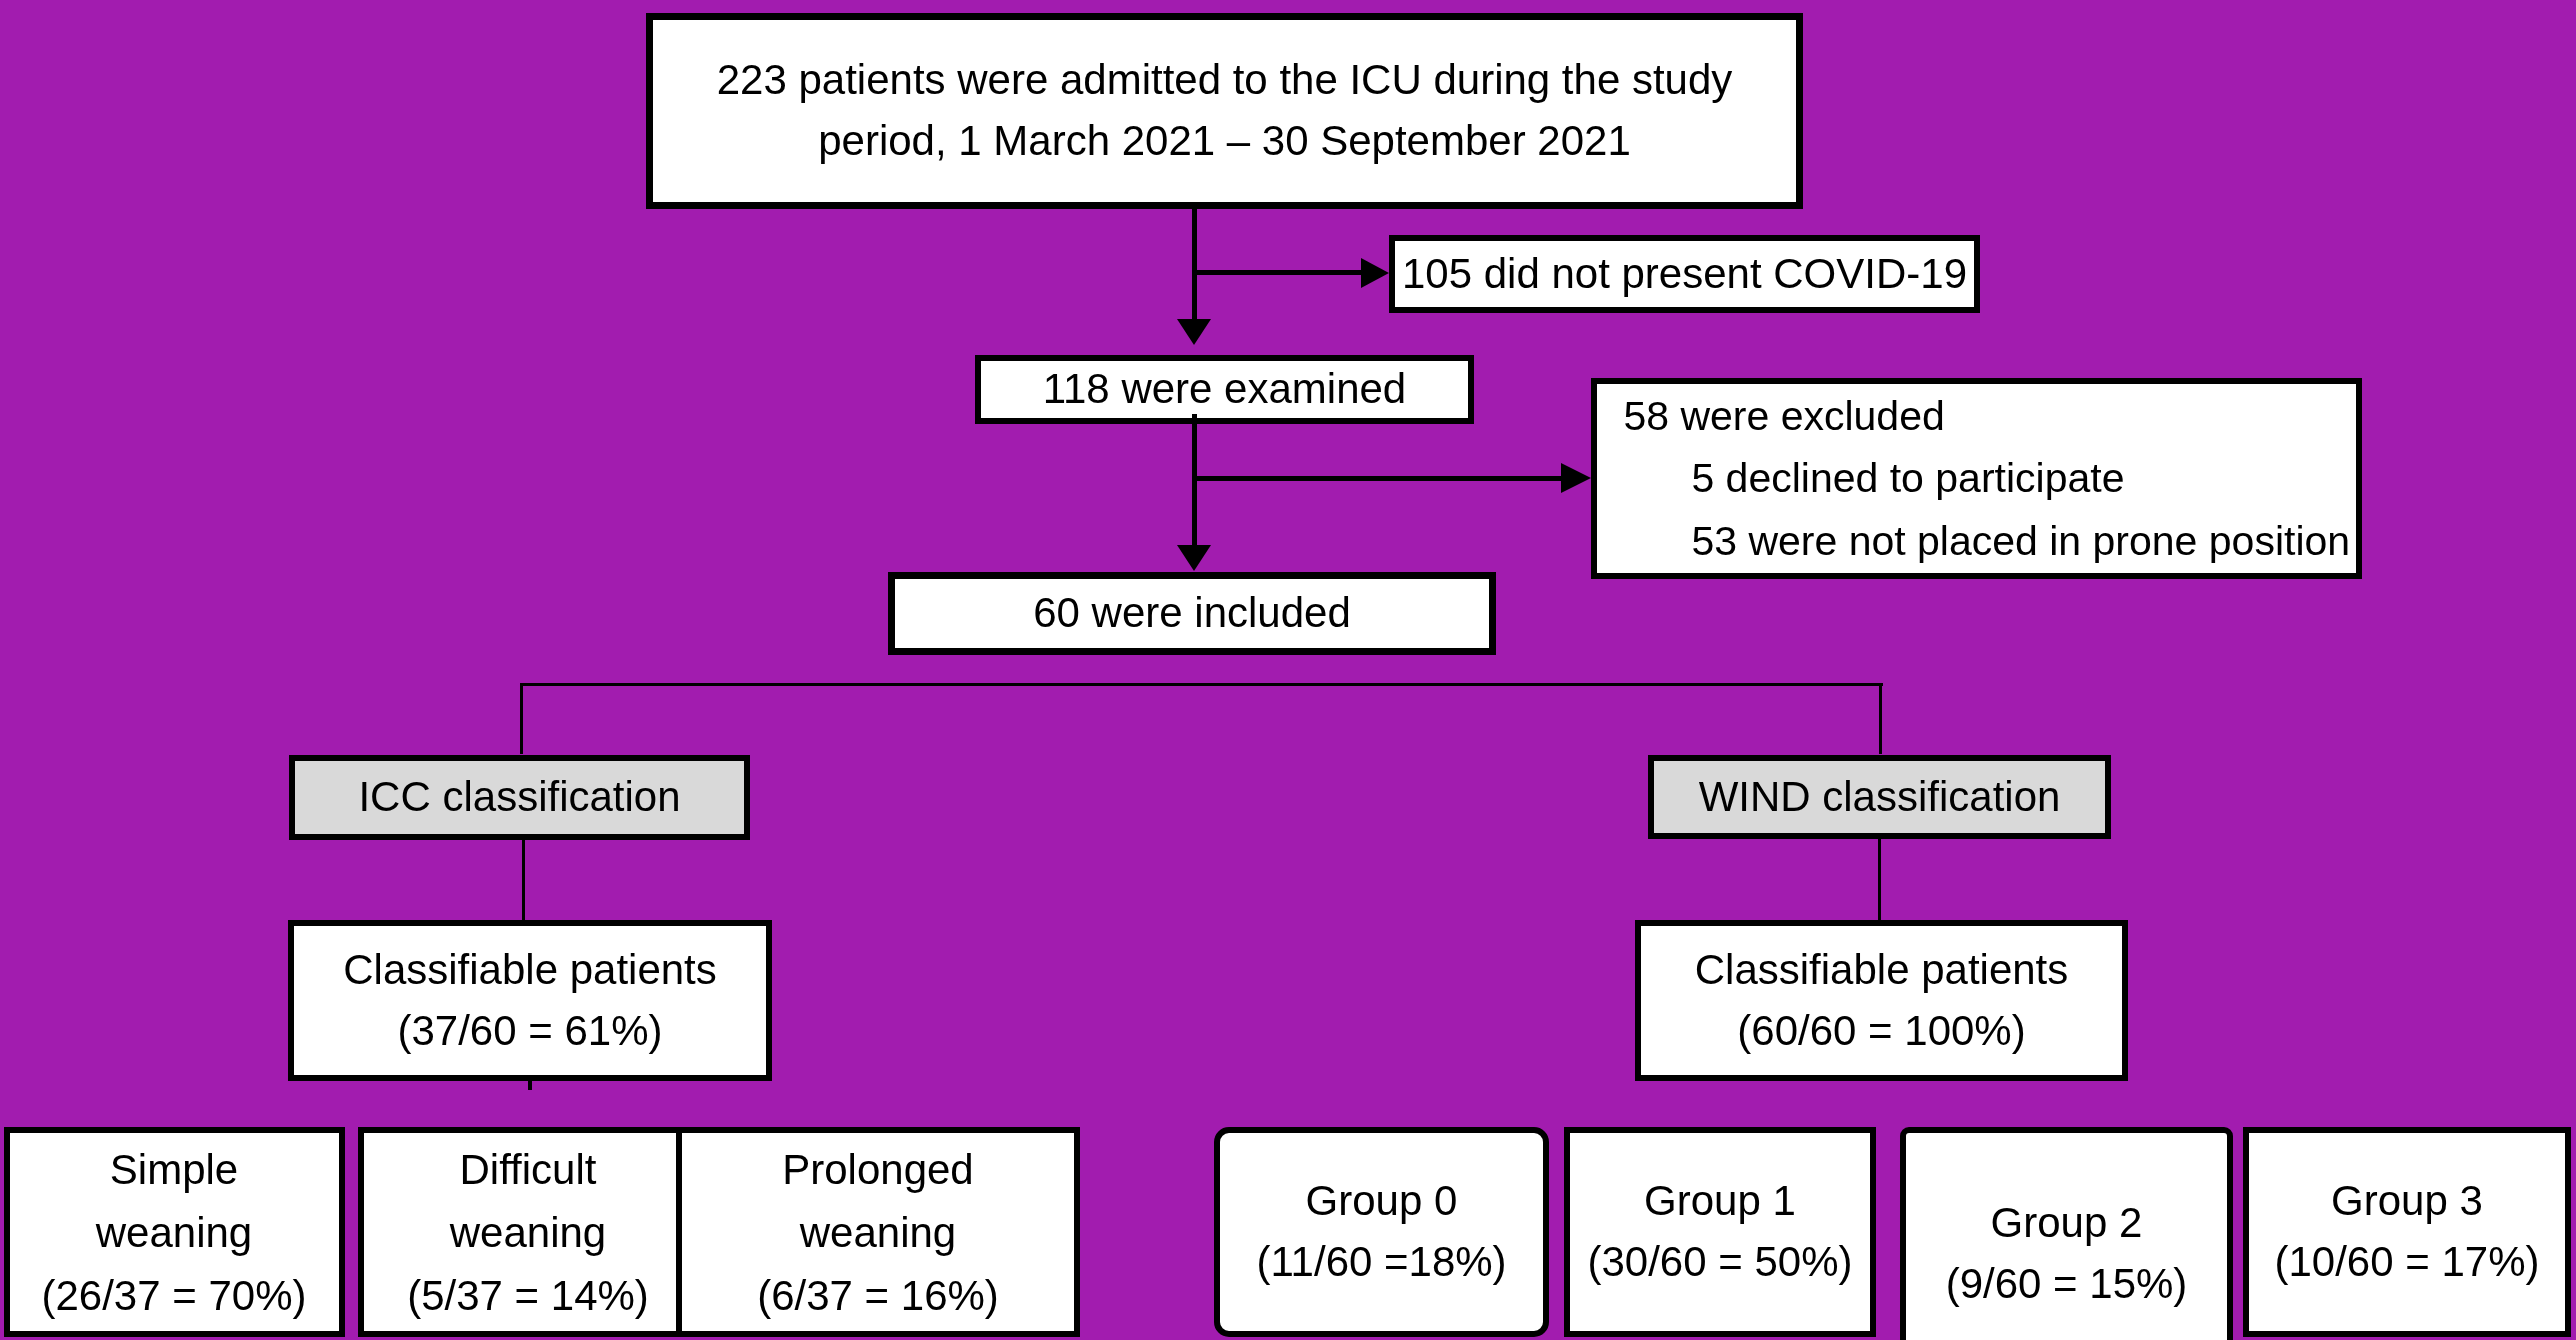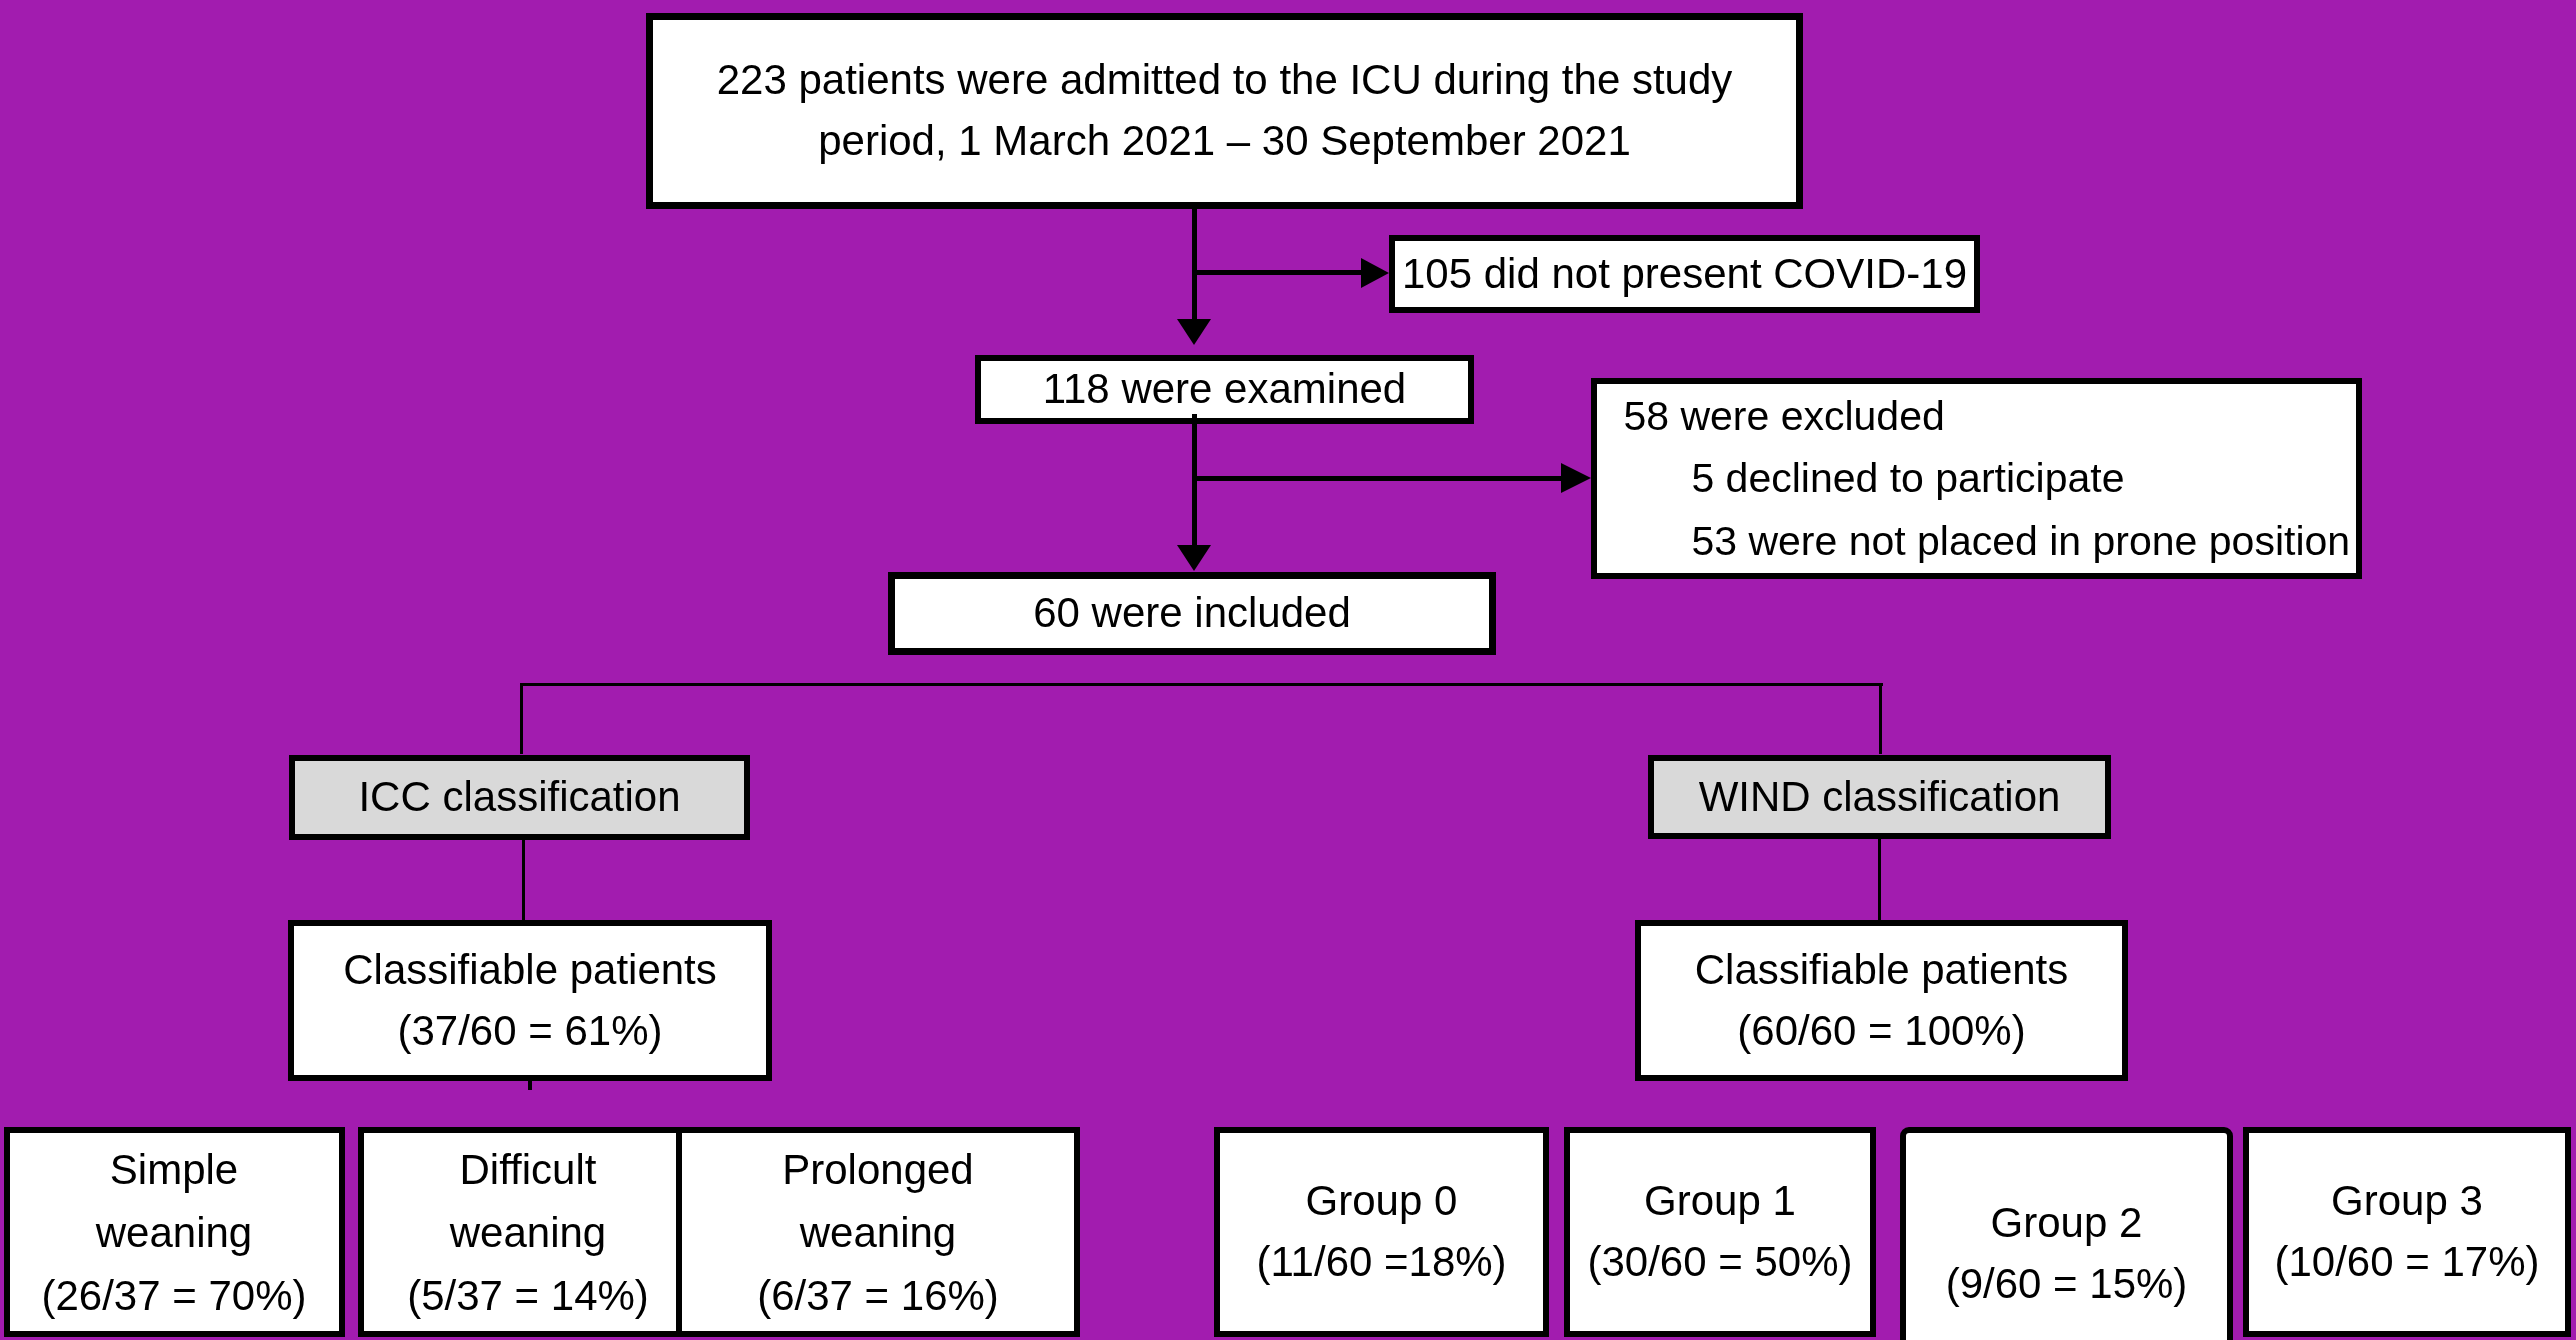--- a/index.html
+++ b/index.html
@@ -42,21 +42,21 @@
   .b-excluded .indent { margin-left: 68px; }
   .b-included   { left: 888px; top: 572px;  width: 608px;  height: 83px;  border-width: 7px; white-space: nowrap; }
   .b-icc        { left: 289px;  top: 755px;  width: 461px;  height: 85px;  white-space: nowrap; }
   .b-icc-class  { left: 288px;  top: 920px; width: 484px;  height: 161px; }
   .b-wind       { left: 1648px; top: 755px;  width: 463px;  height: 84px;  white-space: nowrap; }
   .b-wind-class { left: 1635px; top: 920px; width: 493px;  height: 161px; }
 
   .b-w1 { left: 3.5px;    top: 1127px; width: 341px; height: 210px; line-height: 1.5; }
   .b-w2 { left: 358px;  top: 1127px; width: 340px; height: 210px; line-height: 1.5; text-align: right; }
   .b-w3 { left: 676px;  top: 1127px; width: 404px; height: 210px; line-height: 1.5; }
-  .b-g0 { left: 1214px; top: 1127px; width: 335px; height: 210px; }
+  .b-g0 { left: 1214px; top: 1127px; width: 335px; height: 210px; border-radius: 15px; }
   .b-g1 { left: 1564px; top: 1127px; width: 312px; height: 210px; }
   .b-g2 { left: 1900px; top: 1127px; width: 333px; height: 254px; border-radius: 9px; }
   .b-g3 { left: 2243px; top: 1127px; width: 328px; height: 210px; }
 
   
   .ln  { position: absolute; background: #000000; }
   .arr { position: absolute; width: 0; height: 0; }
 
   .ln-admitted-down  { left: 1192px; top: 209px; width: 5.3px;  height: 113px; }
   .arr-examined      { left: 1177px; top: 319px;

